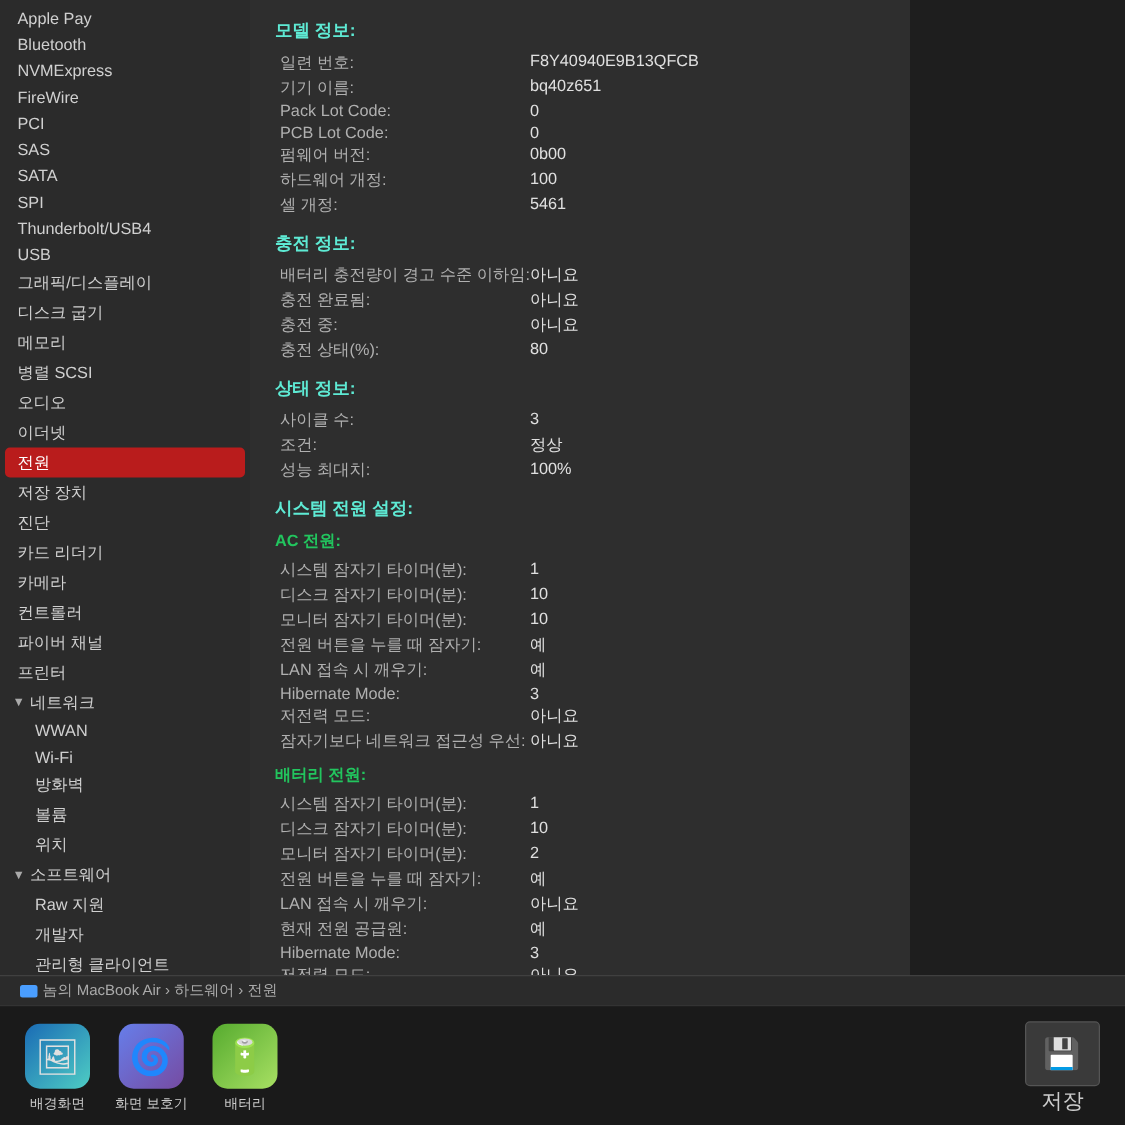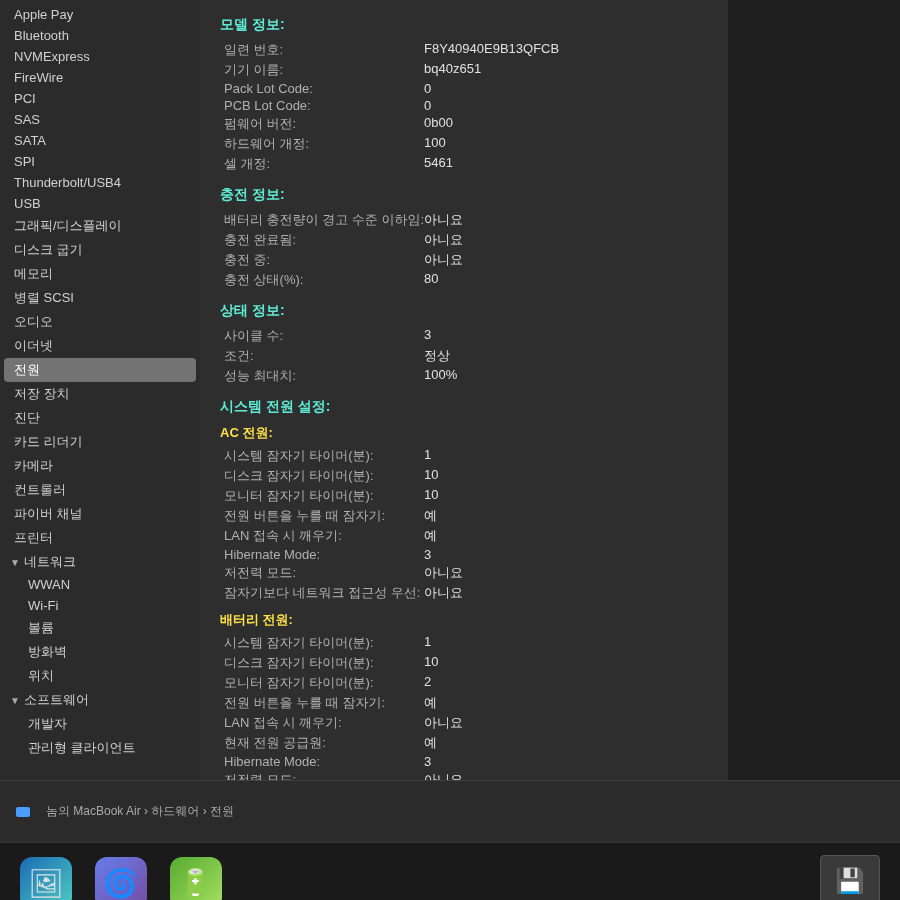--- a/index.html
+++ b/index.html
@@ -30,21 +30,21 @@
       padding: 4px 0;
     }
     .sidebar-item {
       padding: 3px 14px;
       cursor: pointer;
       color: #d0d0d0;
       font-size: 13px;
       white-space: nowrap;
     }
     .sidebar-item.active {
-      background: #737373;
+      background: #b91c1c;
       color: #fff;
       border-radius: 4px;
       margin: 0 4px;
       padding: 3px 10px;
     }
     .sidebar-group-toggle {
       display: flex;
       align-items: center;
       padding: 3px 10px;
       cursor: pointer;
@@ -90,33 +90,33 @@
     .info-value {
       color: #e0e0e0;
       font-size: 13px;
     }
     .sub-section {
       margin-left: 4px;
     }
     .sub-section-title {
       font-size: 13px;
       font-weight: bold;
-      color: #fde047;
+      color: #22c55e;
       margin: 8px 0 4px 0;
     }
     .breadcrumb-bar {
       width: 100%;
       background: #2b2b2b;
       border-top: 1px solid #404040;
-      padding: 22px 16px;
+      padding: 3px 16px;
       font-size: 12px;
       color: #aaa;
       display: flex;
       align-items: center;
-      gap: 16px;
+      gap: 4px;
     }
     .breadcrumb-icon {
       width: 14px;
       height: 10px;
       background: #4a9eff;
       border-radius: 2px;
       display: inline-block;
     }
 
     
@@ -196,29 +196,30 @@
         <div class="sidebar-item">파이버 채널</div>
         <div class="sidebar-item">프린터</div>
       </div>
     <div class="sidebar-group-toggle">
       <span class="arrow">▼</span>
       <span>네트워크</span>
     </div>
     <div id="network-items-container">
         <div class="sidebar-item sidebar-child">WWAN</div>
         <div class="sidebar-item sidebar-child">Wi-Fi</div>
+        <div class="sidebar-item sidebar-child">방화벽</div>
         <div class="sidebar-item sidebar-child">볼륨</div>
-        <div class="sidebar-item sidebar-child">방화벽</div>
         <div class="sidebar-item sidebar-child">위치</div>
       </div>
     <div class="sidebar-group-toggle">
       <span class="arrow">▼</span>
       <span>소프트웨어</span>
     </div>
     <div id="software-items-container">
+        <div class="sidebar-item sidebar-child">Raw 지원</div>
         <div class="sidebar-item sidebar-child">개발자</div>
         <div class="sidebar-item sidebar-child">관리형 클라이언트</div>
       </div>
   </div>
 
   <div class="content">
 
     <div class="info-block">
       <div class="section-title">모델 정보:</div>
       <div class="sub-section" id="model-fields-container">

